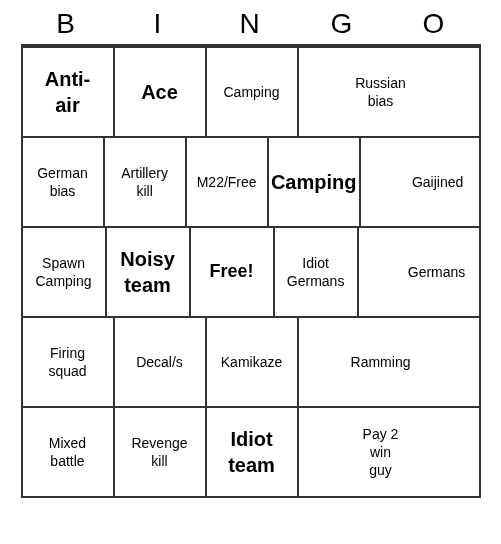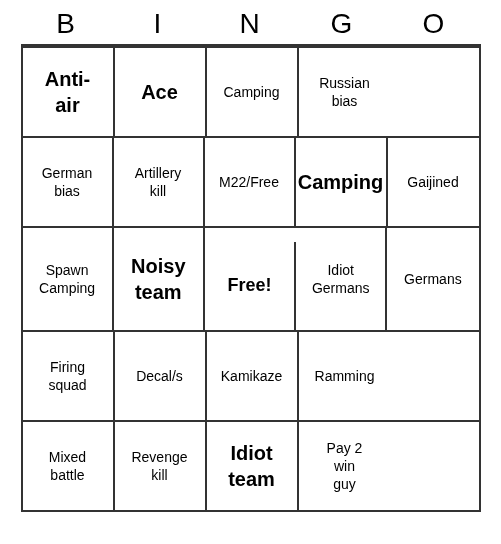--- a/index.html
+++ b/index.html
@@ -41,25 +41,25 @@
       display: flex;
       align-items: center;
       justify-content: center;
       text-align: center;
       font-size: 14px;
       padding: 4px;
       line-height: 1.3;
     }
     .bingo-cell:last-child {
       border-right: none;
+      margin-left: 36px;
     }
     .bingo-cell.free {
       font-size: 18px;
       font-weight: bold;
-      margin-top: 14px;
     }
     .bingo-cell.large-text {
       font-size: 20px;
       font-weight: bold;
     }
   </style>
 </head>
 <body>
 
 <div class="bingo-header">

